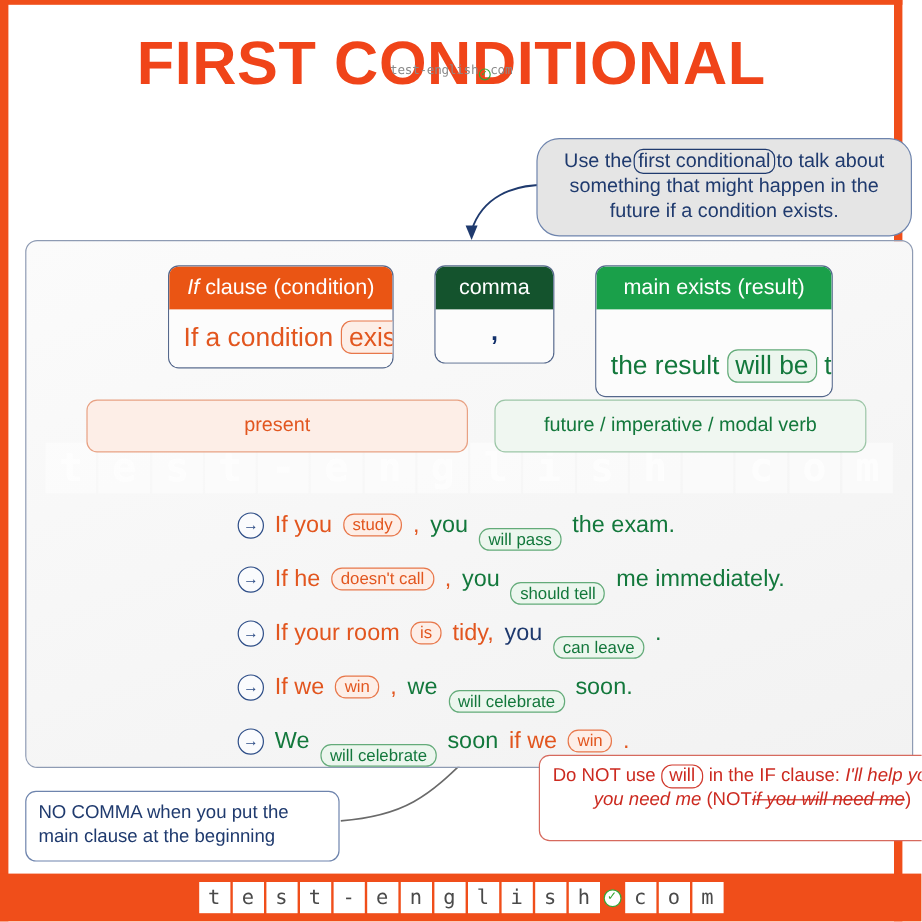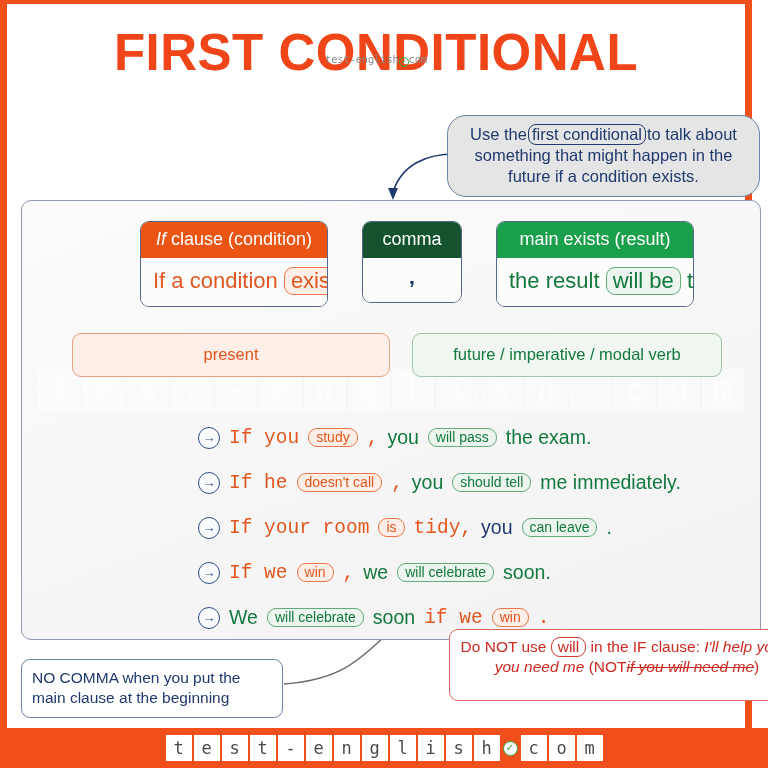--- a/index.html
+++ b/index.html
@@ -111,21 +111,21 @@
   .italic { font-style: italic; }
 
   .pill-or {
     display: inline-block; border: 1.3px solid #e8774a;
     border-radius: 9px; padding: 1px 6px; background: #fdeee7;
     color: #e2561f; line-height: 1.1;
   }
   .pill-gr {
     display: inline-block; border: 1.3px solid #63ab79;
     border-radius: 9px; padding: 1px 6px; background: #ecf6ee;
-    color: #13783c; line-height: 1.1;
+    color: #13783c; line-height: 1.1; margin-top: 24px;
   }
   .pill-red {
     display: inline-block; border: 1.3px solid #d13a2e;
     border-radius: 9px; padding: 0 6px; color: #cc2a20; line-height: 1.15;
   }
 
   
   .tense {
     position: absolute; top: 132px; left: 50px;
     width: 650px; display: flex; gap: 22px;
@@ -148,21 +148,21 @@
     height: 45px; padding-left: 176px;
     font-size: 19.5px; white-space: nowrap;
   }
   .arrow-ic {
     flex: 0 0 auto;
     width: 22px; height: 22px; border-radius: 50%;
     border: 1.8px solid #2d4d87; color: #2d4d87;
     font-size: 13px; line-height: 19px; text-align: center;
     background: #fafbfd;
   }
-  .or  { color: #e2561f; font-family: Liberation Mono, monospace; }
+  .or  { color: #e2561f; }
   .gr  { color: #13783c; }
   .nv  { color: #1f3a6e; }
   .ex .pill-or, .ex .pill-gr { font-size: 14px; padding: 1px 7px; }
 
   
   .note-left {
     position: absolute; left: 14px; top: 655px;
     width: 262px; padding: 8px 10px 9px;
     background: #fff; border: 1.6px solid #6e84ad; border-radius: 9px;
     color: #1f3a6e; font-size: 15.5px; line-height: 1.3; text-align: left;

